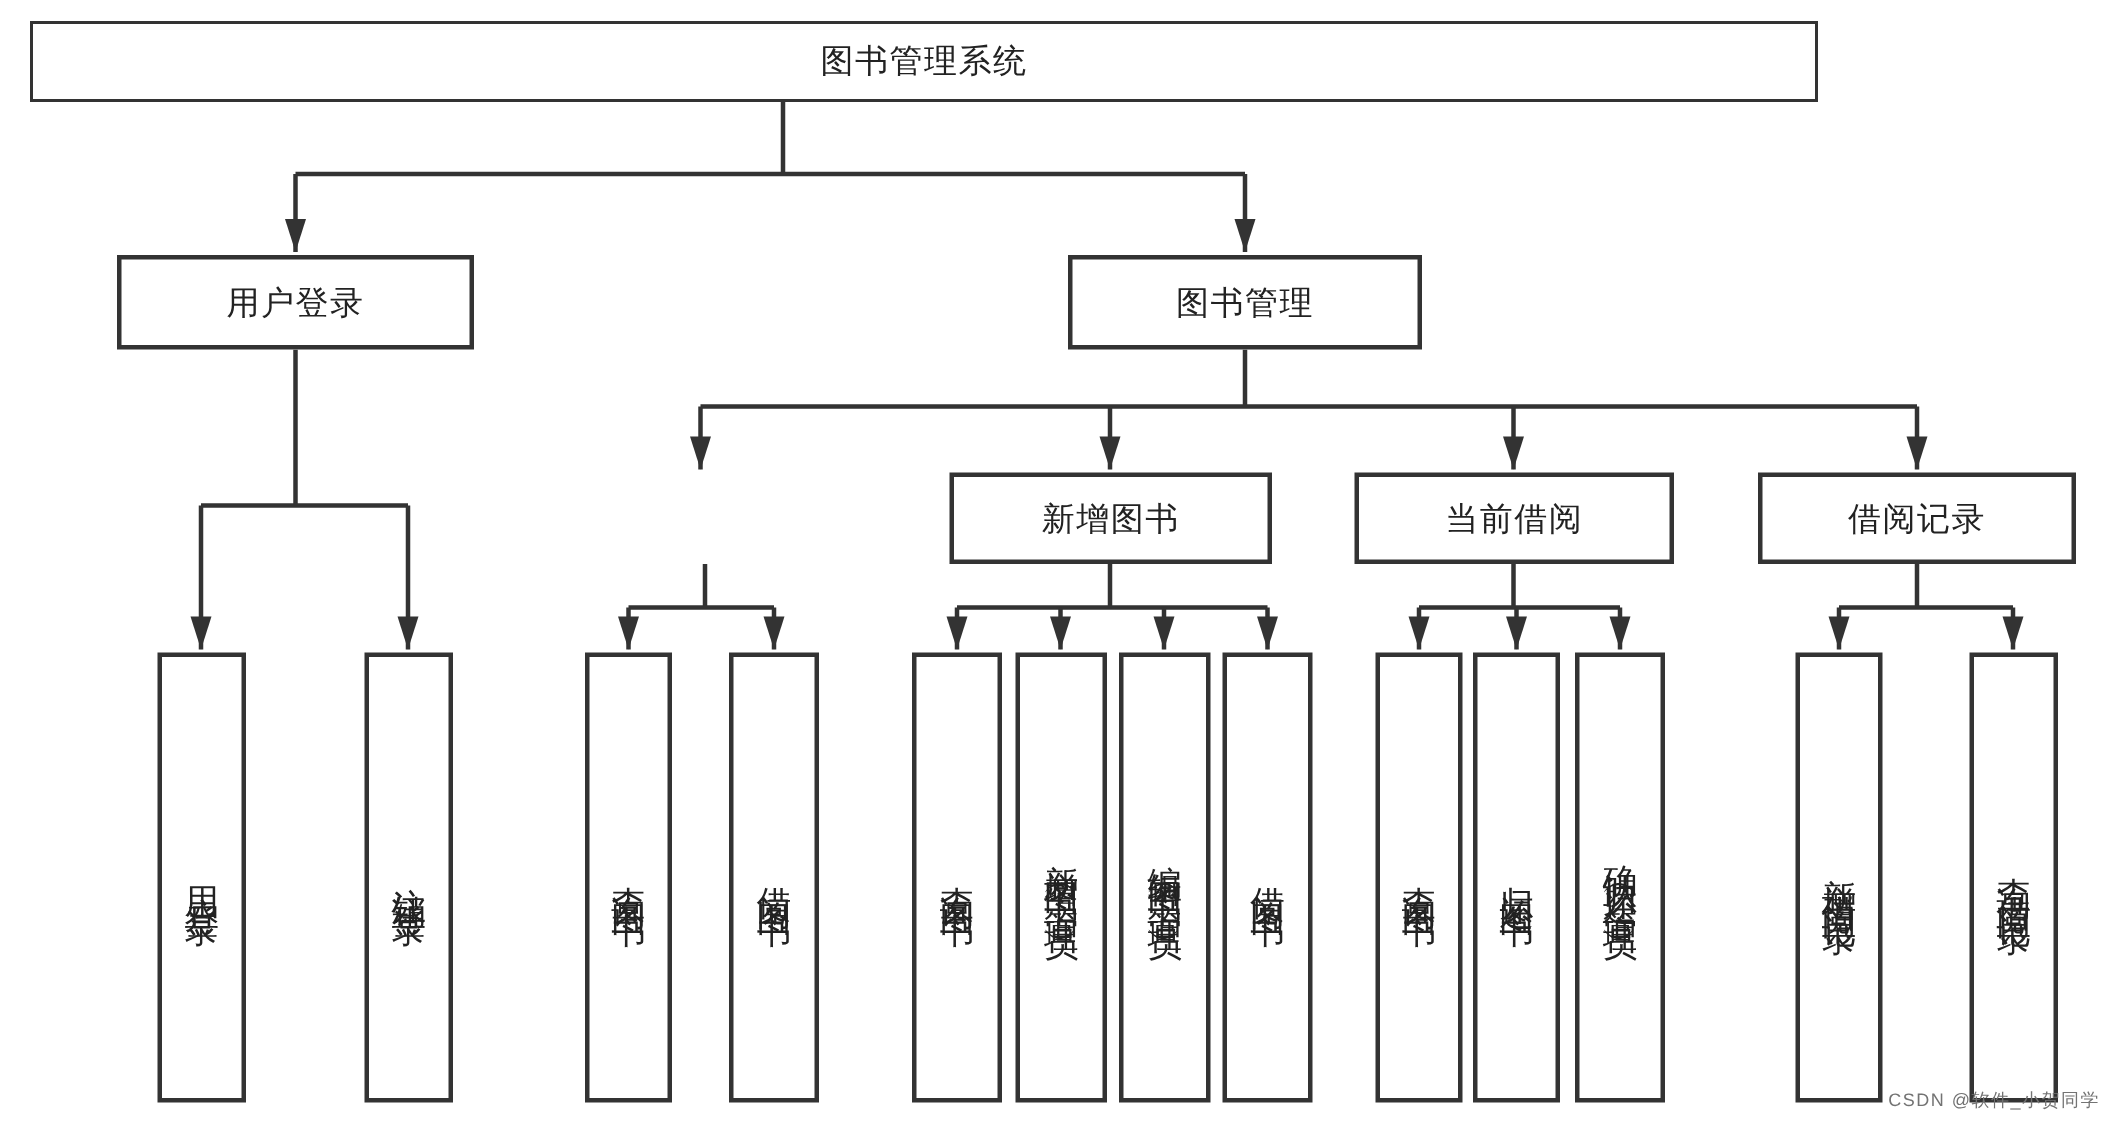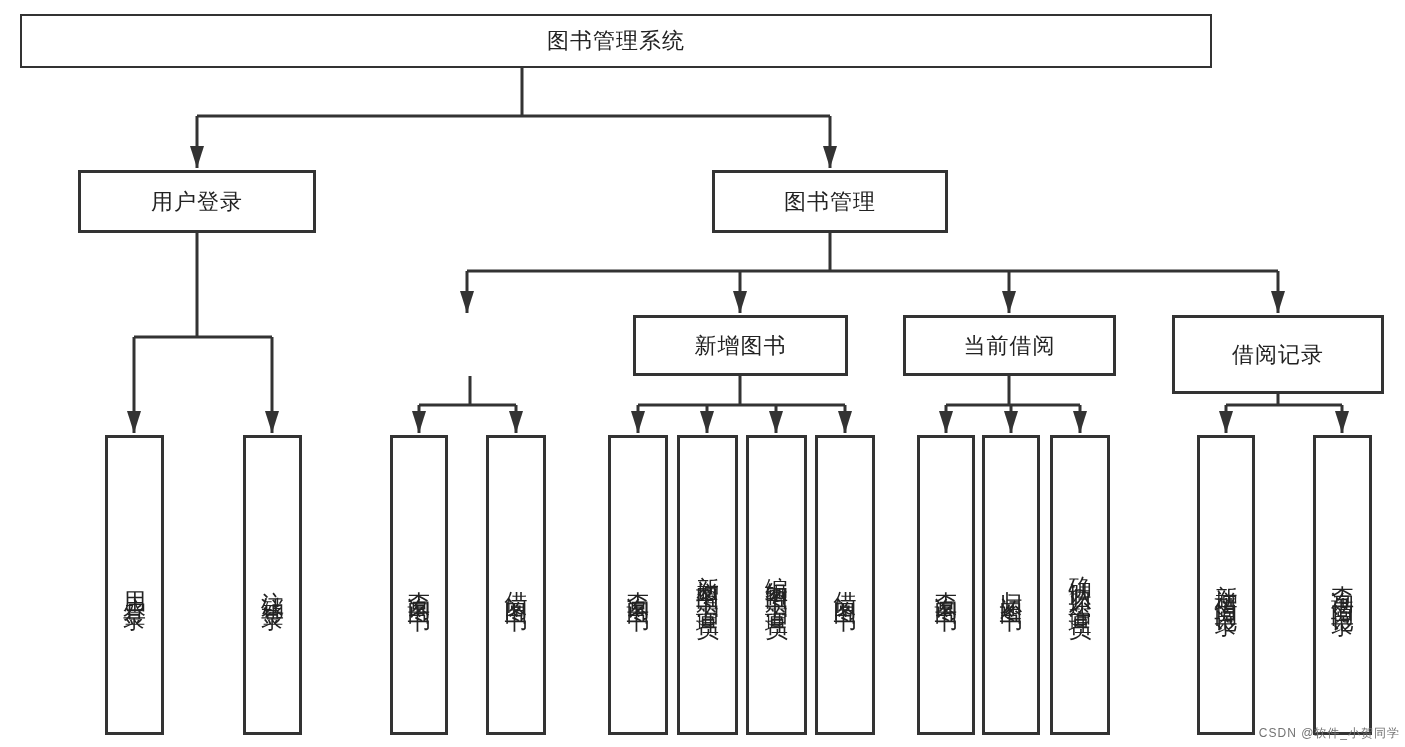--- a/index.html
+++ b/index.html
@@ -118,21 +118,21 @@
   <div class="node h" style="left:712px; top:170px; width:236px; height:63px;">
     <span>图书管理</span>
   </div>
 
   <div class="node h" style="left:633px; top:315px; width:215px; height:61px;">
     <span>新增图书</span>
   </div>
   <div class="node h" style="left:903px; top:315px; width:213px; height:61px;align-items:center;">
     <span>当前借阅</span>
   </div>
-  <div class="node h" style="left:1172px; top:315px; width:212px; height:79px;">
+  <div class="node h" style="left:1172px; top:315px; width:212px; height:61px;">
     <span>借阅记录</span>
   </div>
 
   <div class="node v" style="left:105px; top:435px; width:59px; height:300px;">
     <span>用户登录</span>
   </div>
   <div class="node v" style="left:243px; top:435px; width:59px; height:300px;">
     <span>注销登录</span>
   </div>
 

